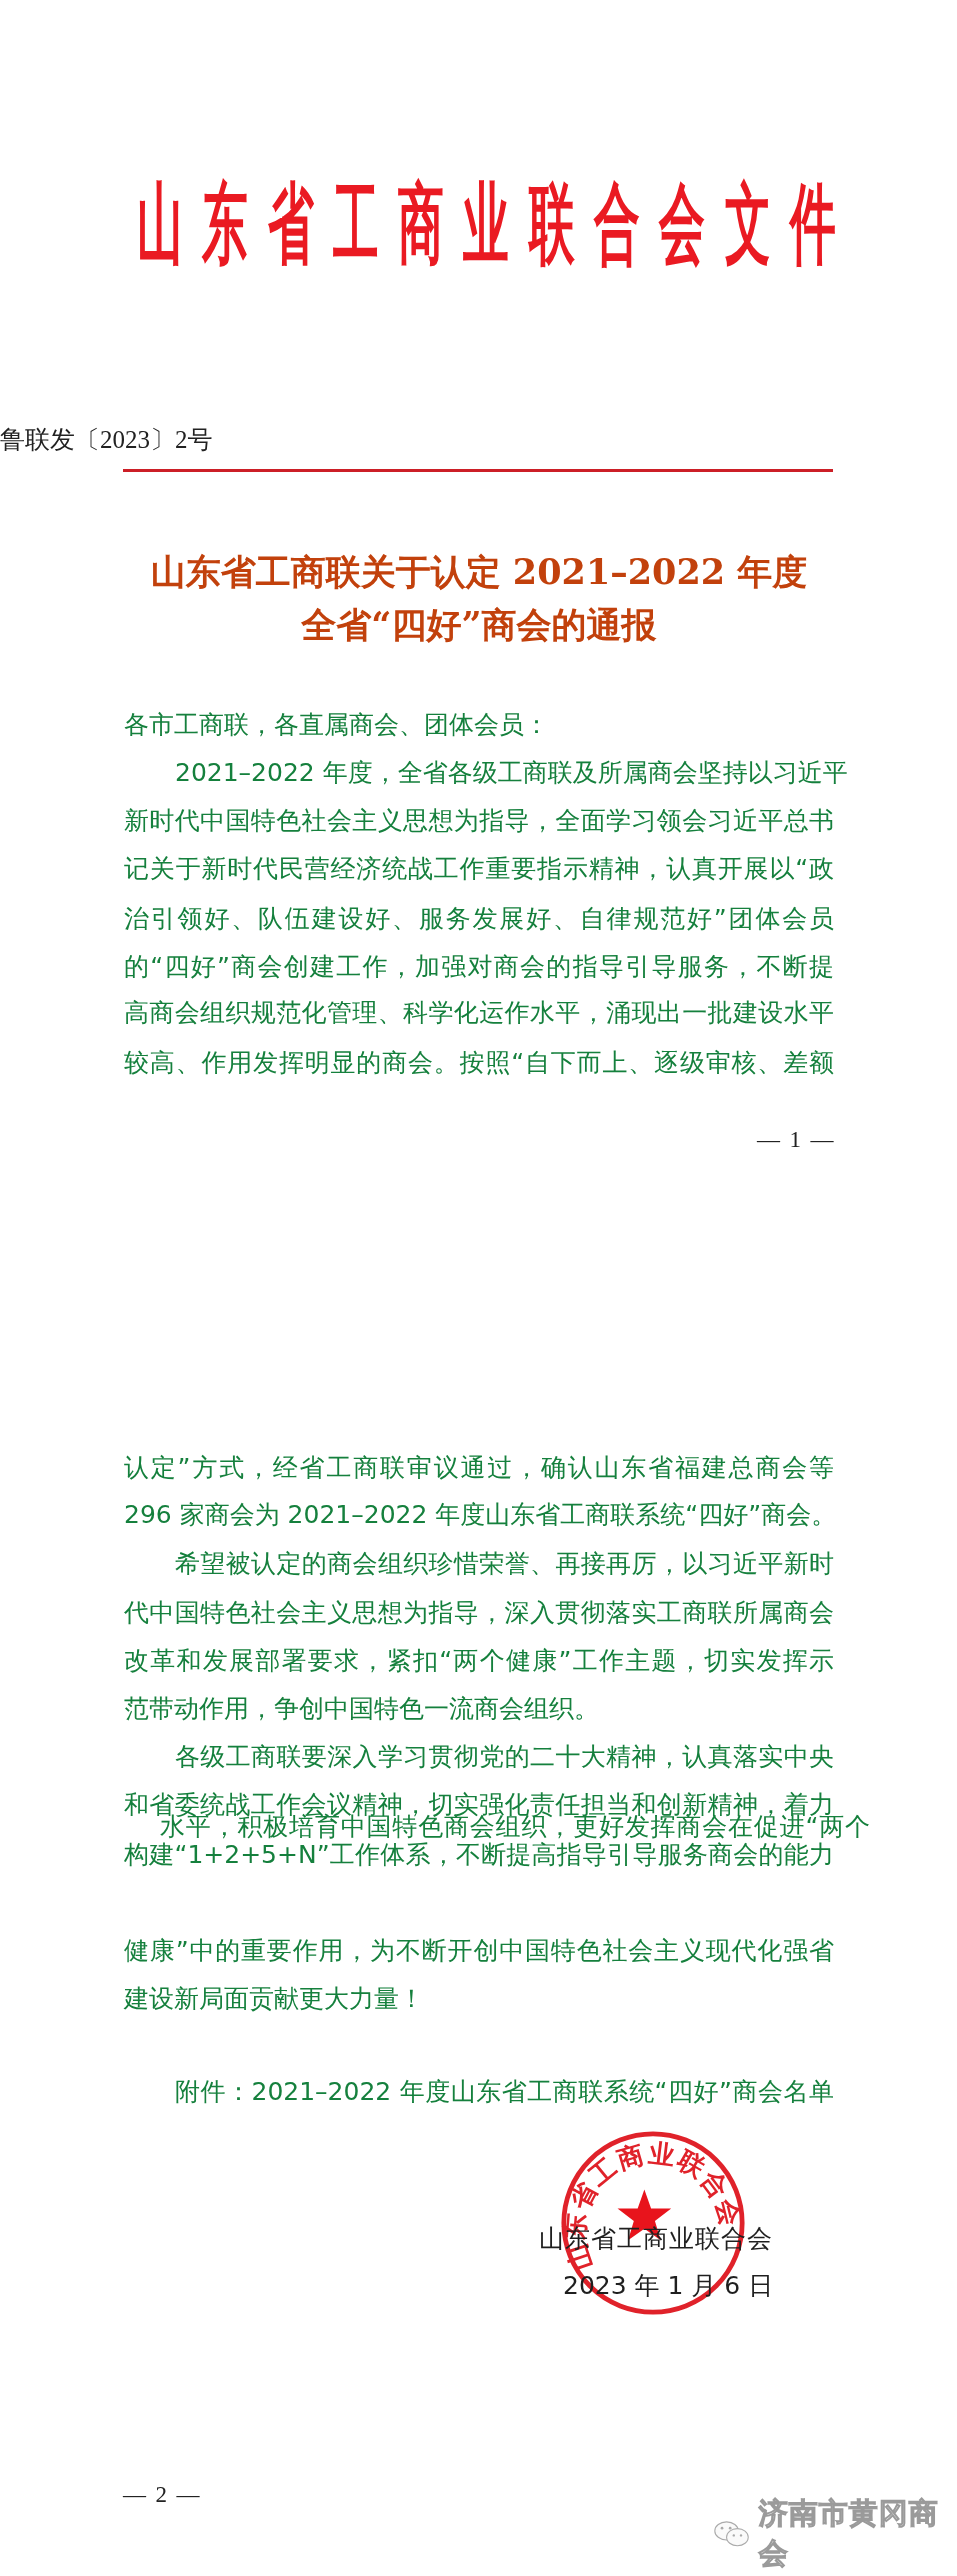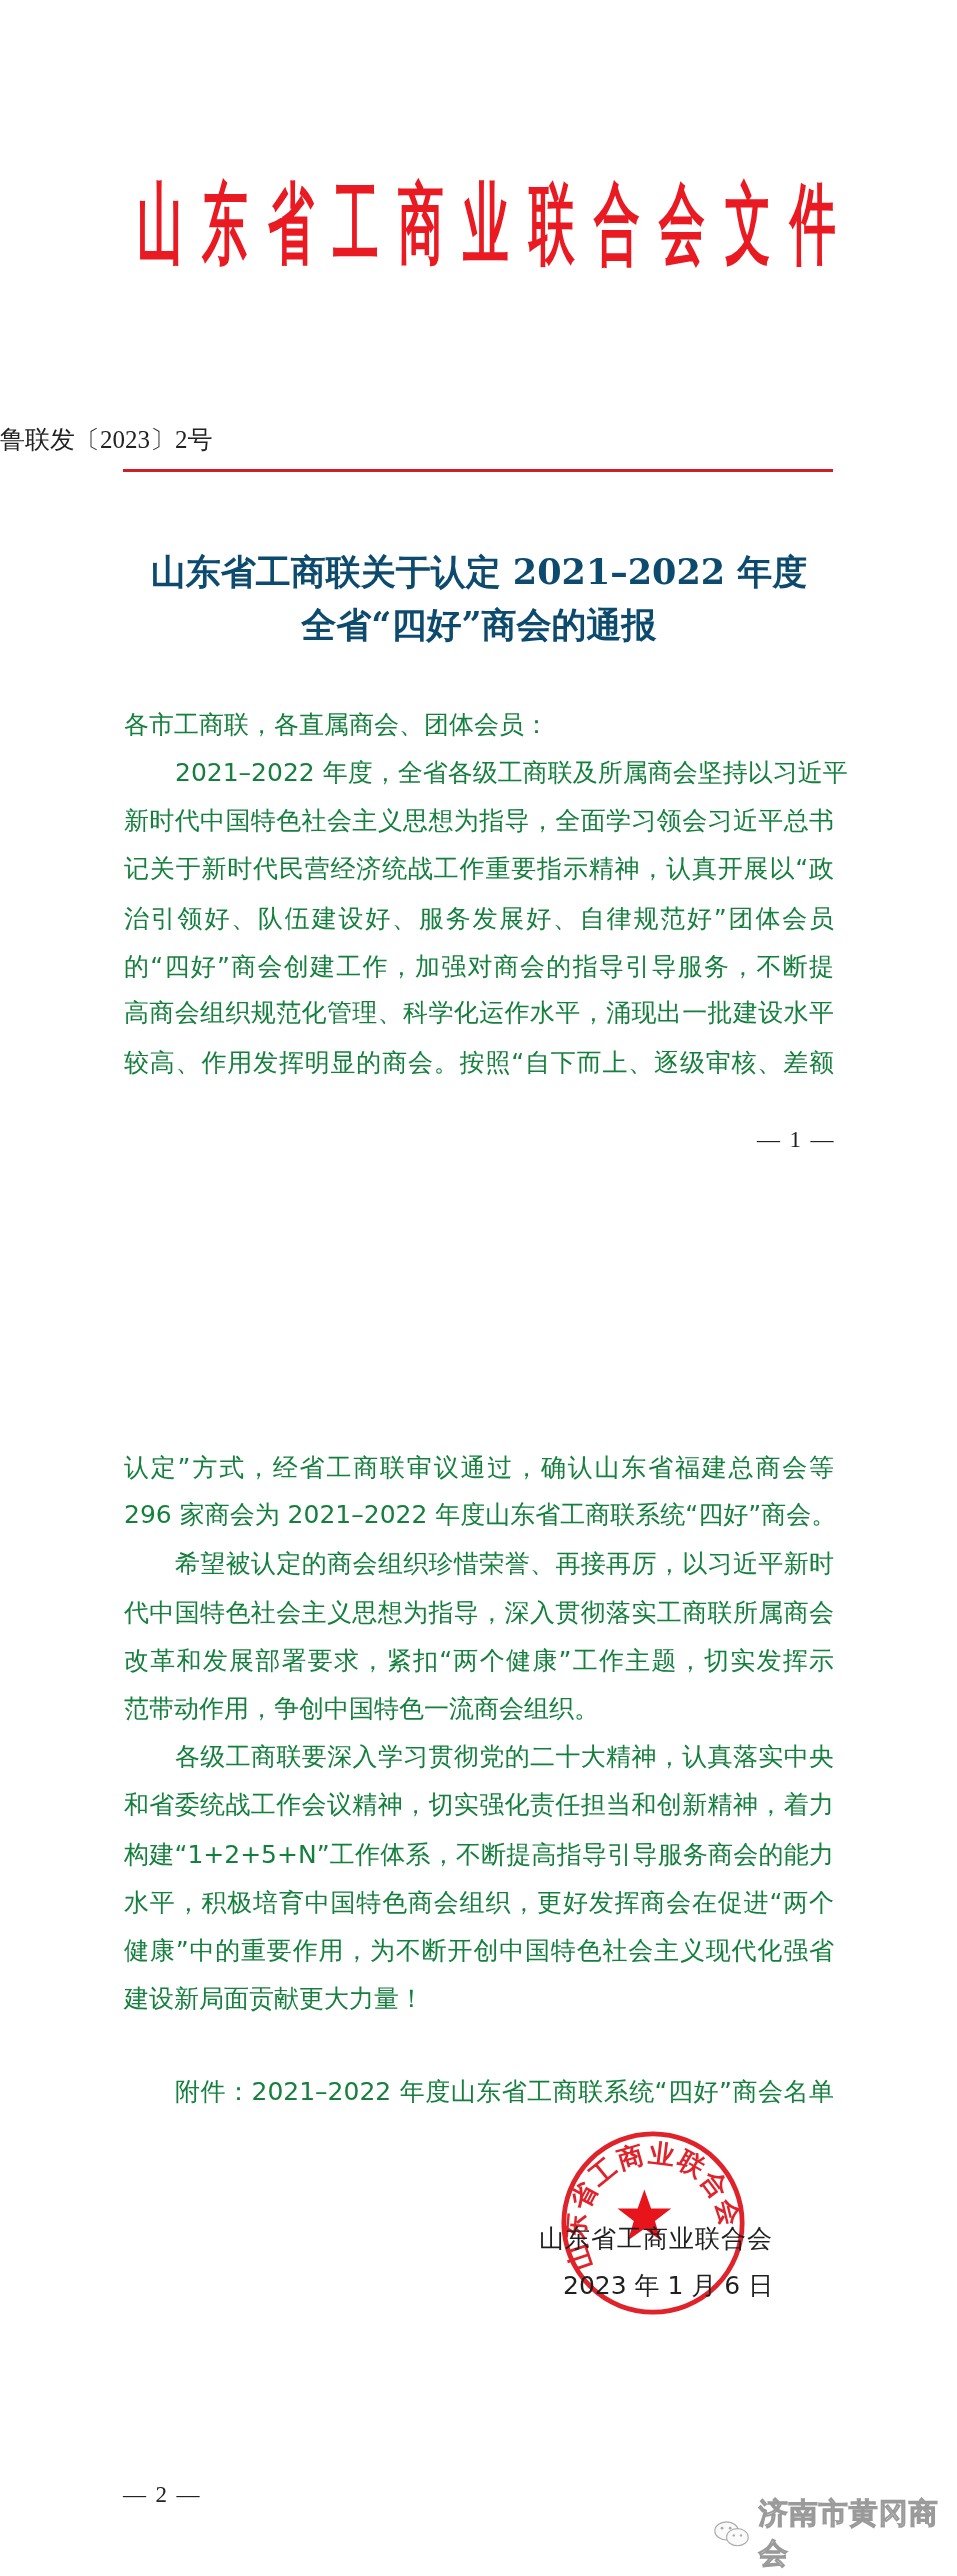--- a/index.html
+++ b/index.html
@@ -8,21 +8,21 @@
   .page { position:absolute; left:0; width:958px; background:#fff; }
   .red-title { position:absolute; top:178px; left:126px; width:699px; height:92px;
                display:flex; justify-content:space-between; align-items:center; }
   .red-title span { display:inline-block; color:#ea1a22; font-family:"DejaVu Sans","Liberation Sans",sans-serif;
                     font-weight:bold; font-size:88px; line-height:92px; transform:scaleX(0.52); transform-origin:center;
                     width:46px; text-align:center; }
   .doc-no { position:absolute; top:423px; left:0; width:958px; 
             font-size:25px; line-height:34px; color:#222; font-family:"Liberation Serif","DejaVu Serif",serif; }
   .red-rule { position:absolute; top:469px; left:123px; width:710px; height:2.9px; background:#cc1f27; }
   .title { position:absolute; left:0; width:958px; text-align:center; font-weight:bold;
-           font-size:35px; line-height:46px; color:#0c4a6e; font-family:"DejaVu Serif","Liberation Serif",serif; }
+           font-size:35px; line-height:46px; color:#c2410c; font-family:"DejaVu Serif","Liberation Serif",serif; }
   .line { position:absolute; left:124px; width:710px; height:38px; line-height:38px;
           font-size:25px; color:#15803d; white-space:nowrap; font-family:"DejaVu Sans","Liberation Sans",sans-serif;
           text-align:justify; text-align-last:justify; }
   .line.left { text-align:left; text-align-last:left; }
   .line.indent { left:175px; width:659px; }
   .pagenum { position:absolute; font-size:23px; line-height:29px; color:#222;
              font-family:"Liberation Serif","DejaVu Serif",serif; letter-spacing:1.9px; }
   .sign { position:absolute; font-size:25px; line-height:34px; color:#1f1f1f; white-space:nowrap;
           font-family:"DejaVu Sans","Liberation Sans",sans-serif; }
   .seal { position:absolute; left:560px; top:2130px; width:186px; height:186px; }
@@ -71,21 +71,21 @@
   <div class="line" style="top:1496px;">296 家商会为 2021–2022 年度山东省工商联系统“四好”商会。</div>
 
   <div class="line indent" style="top:1545px;">希望被认定的商会组织珍惜荣誉、再接再厉，以习近平新时</div>
   <div class="line" style="top:1594px;">代中国特色社会主义思想为指导，深入贯彻落实工商联所属商会</div>
   <div class="line" style="top:1642px;">改革和发展部署要求，紧扣“两个健康”工作主题，切实发挥示</div>
   <div class="line left" style="top:1690px;">范带动作用，争创中国特色一流商会组织。</div>
 
   <div class="line indent" style="top:1738px;">各级工商联要深入学习贯彻党的二十大精神，认真落实中央</div>
   <div class="line" style="top:1786px;">和省委统战工作会议精神，切实强化责任担当和创新精神，着力</div>
   <div class="line" style="top:1836px;">构建“1+2+5+N”工作体系，不断提高指导引导服务商会的能力</div>
-  <div class="line" style="top:1884px;">水平，积极培育中国特色商会组织，更好发挥商会在促进“两个</div>
+  <div class="line" style="top:1808px;margin-left:36px;">水平，积极培育中国特色商会组织，更好发挥商会在促进“两个</div>
   <div class="line" style="top:1932px;">健康”中的重要作用，为不断开创中国特色社会主义现代化强省</div>
   <div class="line left" style="top:1980px;">建设新局面贡献更大力量！</div>
 
   <div class="line indent" style="top:2073px;">附件：2021–2022 年度山东省工商联系统“四好”商会名单</div>
 
   <svg class="seal" viewBox="0 0 194 194">
     <circle cx="97" cy="97" r="93" fill="none" stroke="#e0222a" stroke-width="5"></circle>
     <defs>
       <path id="sealArc" d="M 40 150 A 72 72 0 1 1 154 150"></path>
     </defs>

